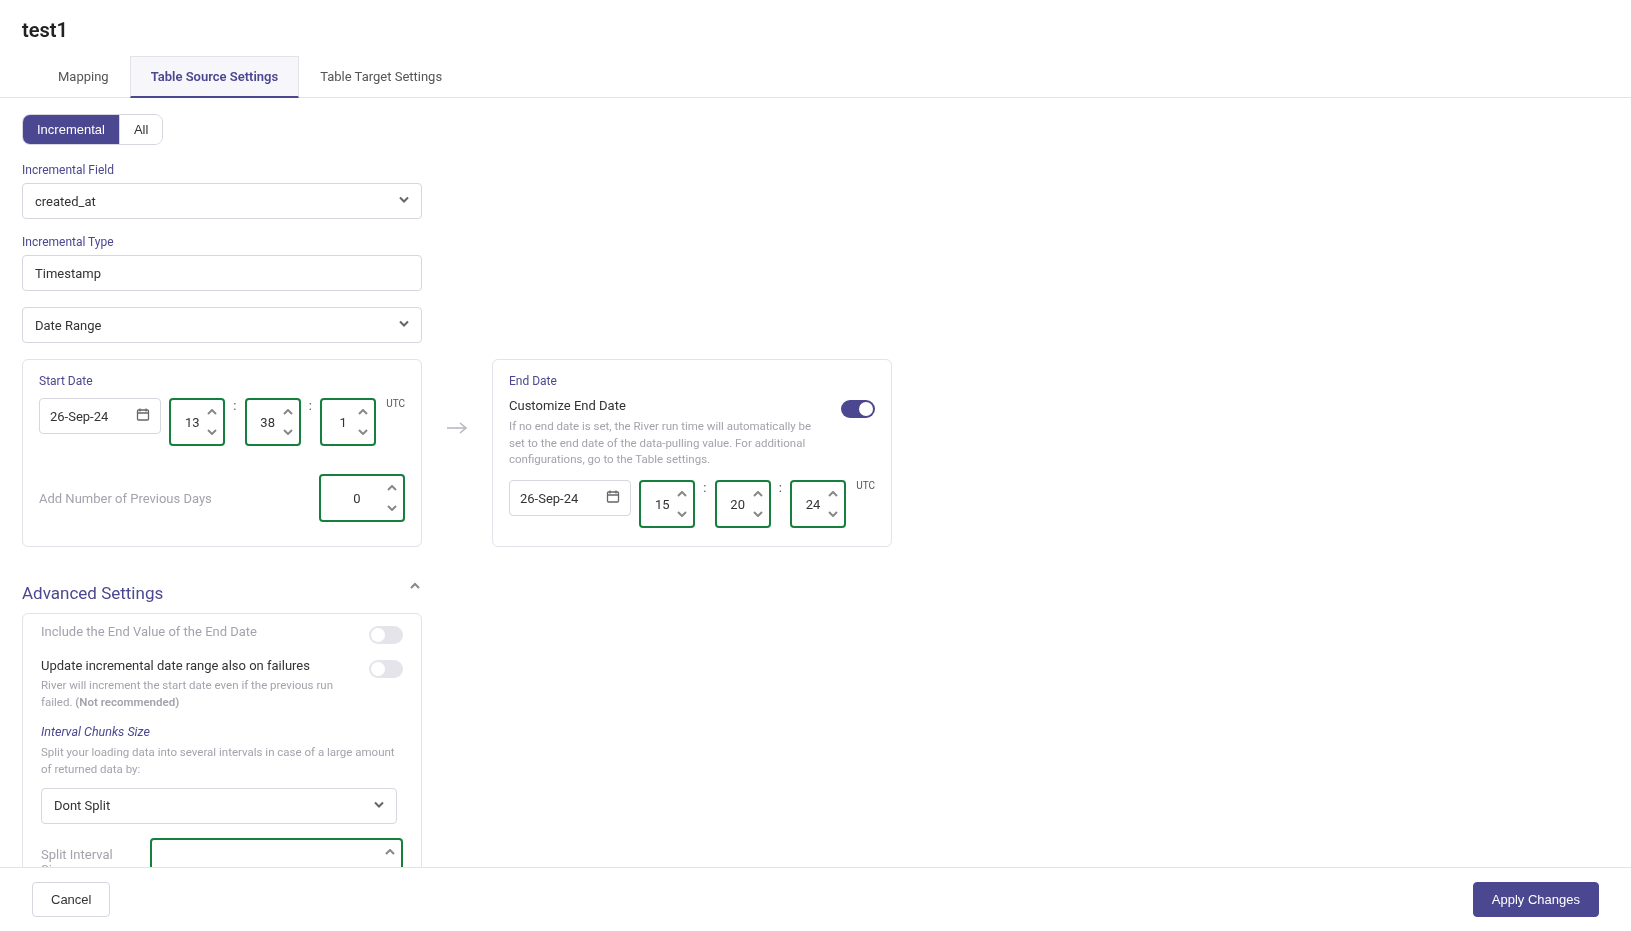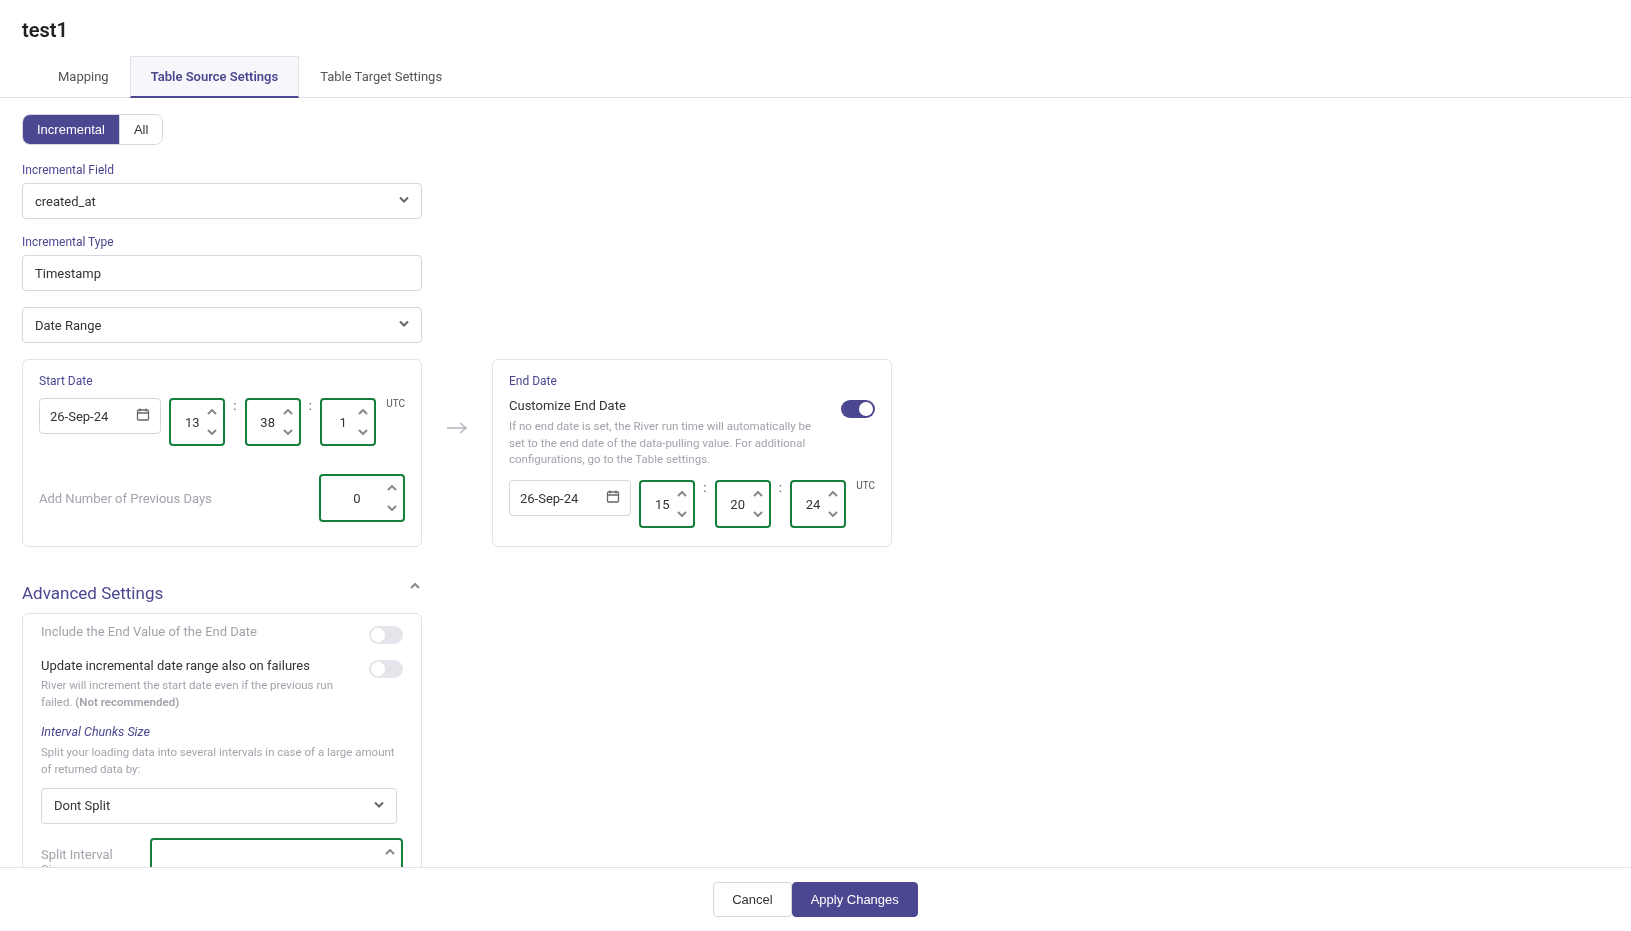--- a/index.html
+++ b/index.html
@@ -258,23 +258,23 @@
 }
 .split-label { font-size: 13px; color: #a3a3ad; }
 .num-input.split { width: 254px; justify-content: flex-start; }
 
 .footer {
   position: absolute;
   left: 0;
   right: 0;
   bottom: 0;
   border-top: 1px solid #e2e2e8;
-  padding: 14px 6px;
-  display: flex;
-  justify-content: center;
+  padding: 14px 32px;
+  display: flex;
+  justify-content: space-between;
   background: #fff;
 }
 .btn {
   padding: 9px 18px;
   font-size: 13px;
   border-radius: 4px;
   cursor: pointer;
   border: 1px solid #d6d6de;
   background: #fff;
   color: #333;

